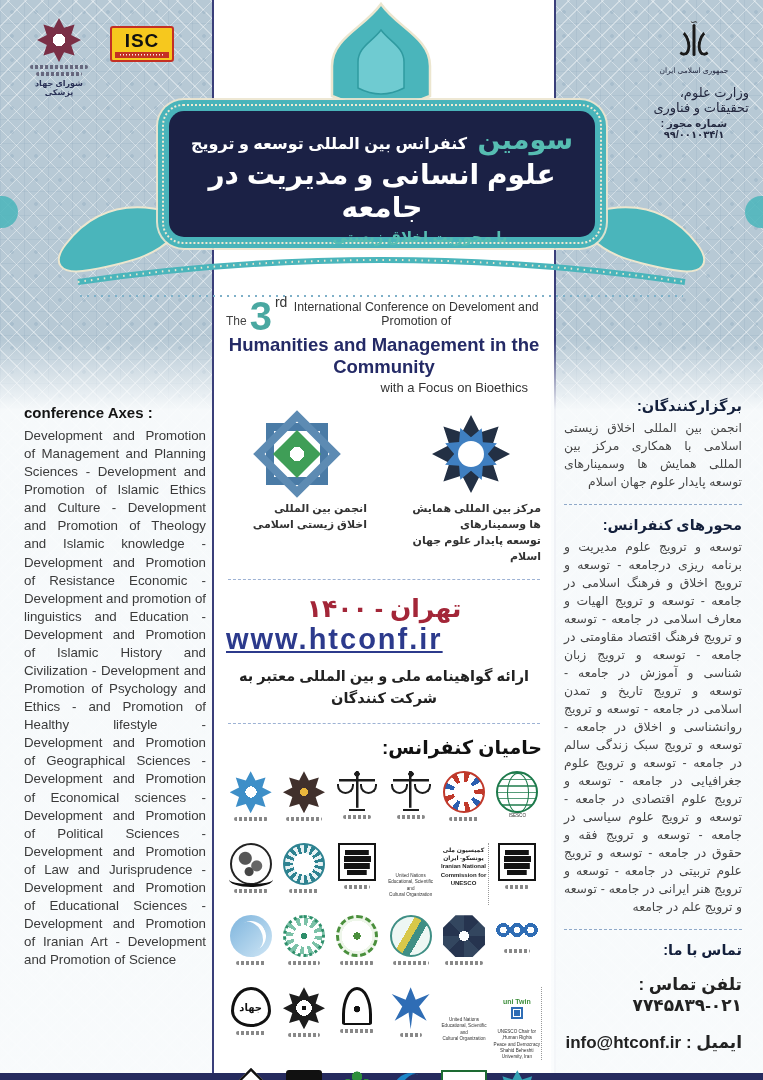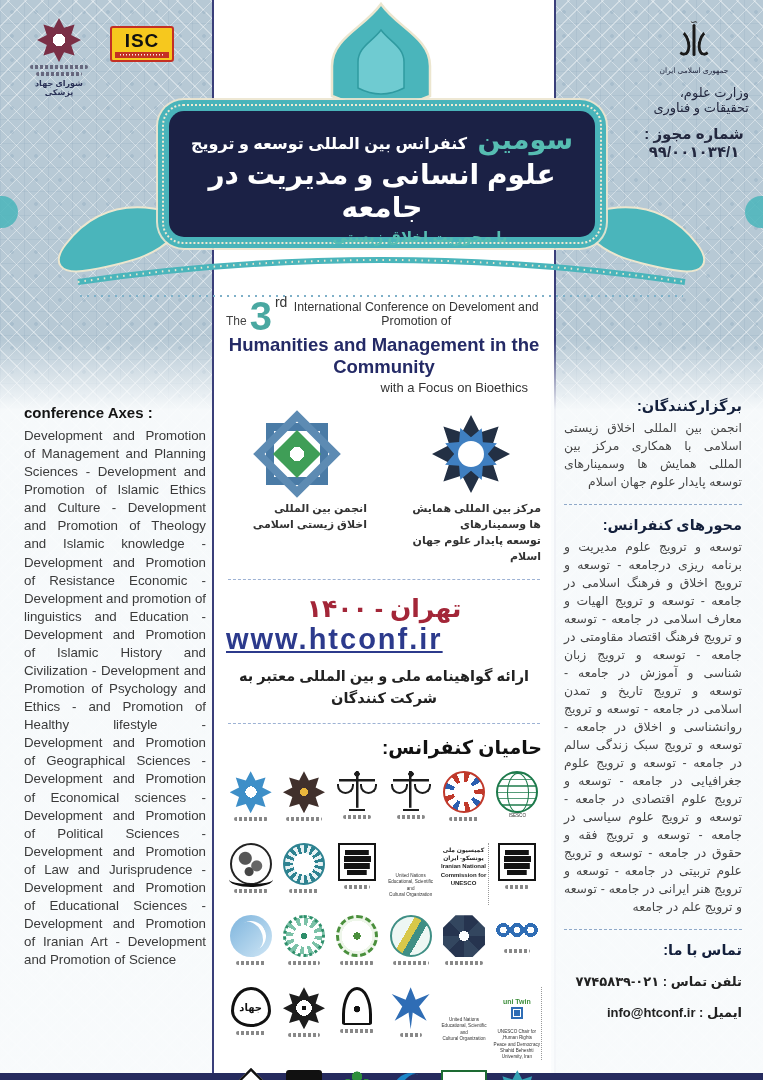--- a/index.html
+++ b/index.html
@@ -37,21 +37,21 @@
   .hdr-right{position:absolute;right:14px;top:20px;width:110px;text-align:center;}
   .iran-emblem{position:relative;width:40px;height:42px;margin:0 auto;}
   .iran-emblem .mid{position:absolute;left:50%;top:4px;width:3px;height:32px;background:#1a1a1a;transform:translateX(-50%);border-radius:2px;}
   .iran-emblem .c1,.iran-emblem .c2{position:absolute;top:10px;width:16px;height:26px;border:3px solid #1a1a1a;border-radius:50%;border-top-color:transparent;}
   .iran-emblem .c1{left:0;border-left-color:transparent;transform:rotate(-14deg);}
   .iran-emblem .c2{right:0;border-right-color:transparent;transform:rotate(14deg);}
   .iran-emblem .tash{position:absolute;left:50%;top:-4px;transform:translateX(-50%);font-size:10px;color:#1a1a1a;}
   .gov-line{direction:rtl;color:#23283f;}
   .gov-line.l1{font-size:7.5px;margin-top:4px;}
   .gov-line.l2{font-size:13px;margin-top:10px;text-align:right;}
-  .gov-line.l3{font-size:15px;font-weight:bold;margin-top:10px;}
+  .gov-line.l3{font-size:10px;font-weight:bold;margin-top:3px;}
   
   .ornament{position:absolute;left:0;top:0;width:763px;height:300px;pointer-events:none;}
   .banner-frame{position:absolute;left:158px;top:100px;width:448px;height:148px;background:#49b4ba;border-radius:26px;
     box-shadow:0 0 0 2px rgba(236,230,207,.9);padding-left:12px;}
   .banner-frame .dots{position:absolute;inset:4px;border:2px dotted #efe9d2;border-radius:21px;}
   .banner{position:absolute;inset:11px;background:#1b2145;border-radius:15px;direction:rtl;text-align:center;
     padding-top:13px;color:#fff;}
   .banner .l1{font-size:16px;font-weight:bold;}
   .banner .l1 .accent{font-size:27px;color:#56bdb2;font-weight:bold;margin-left:6px;}
   .banner .l2{font-size:28px;font-weight:bold;margin-top:2px;letter-spacing:0;}
@@ -177,21 +177,21 @@
   .i-icsd::after{content:"";width:100%;height:6px;background:#1d6b33;}
   .txtcell .sp-capline{font-size:6px;font-weight:bold;color:#222;}
   
   .col-left{position:absolute;left:24px;top:404px;width:182px;color:#3a3a3a;}
   .col-left h3{margin:0 0 6px;font-size:15px;color:#141414;}
   .col-left .body{font-size:13.3px;line-height:1.36;text-align:justify;}
   .col-right{position:absolute;left:564px;top:398px;width:178px;direction:rtl;color:#474747;}
   .col-right h3{margin:0 0 6px;font-size:14.5px;color:#14203c;}
   .col-right .body{font-size:12.4px;line-height:1.45;text-align:justify;}
   .col-right .dashr{border-top:1.6px dashed #8fa9c9;margin:12px 0;}
-  .col-right .contact-line{font-size:13px;font-weight:bold;color:#222;margin-top:16px;}
+  .col-right .contact-line{font-size:17px;font-weight:bold;color:#222;margin-top:16px;}
 </style>
 </head>
 <body>
 
 <div class="poster">
 
   <div class="center-col"></div>
   <div class="fade left"></div>
   <div class="fade right"></div>
 

